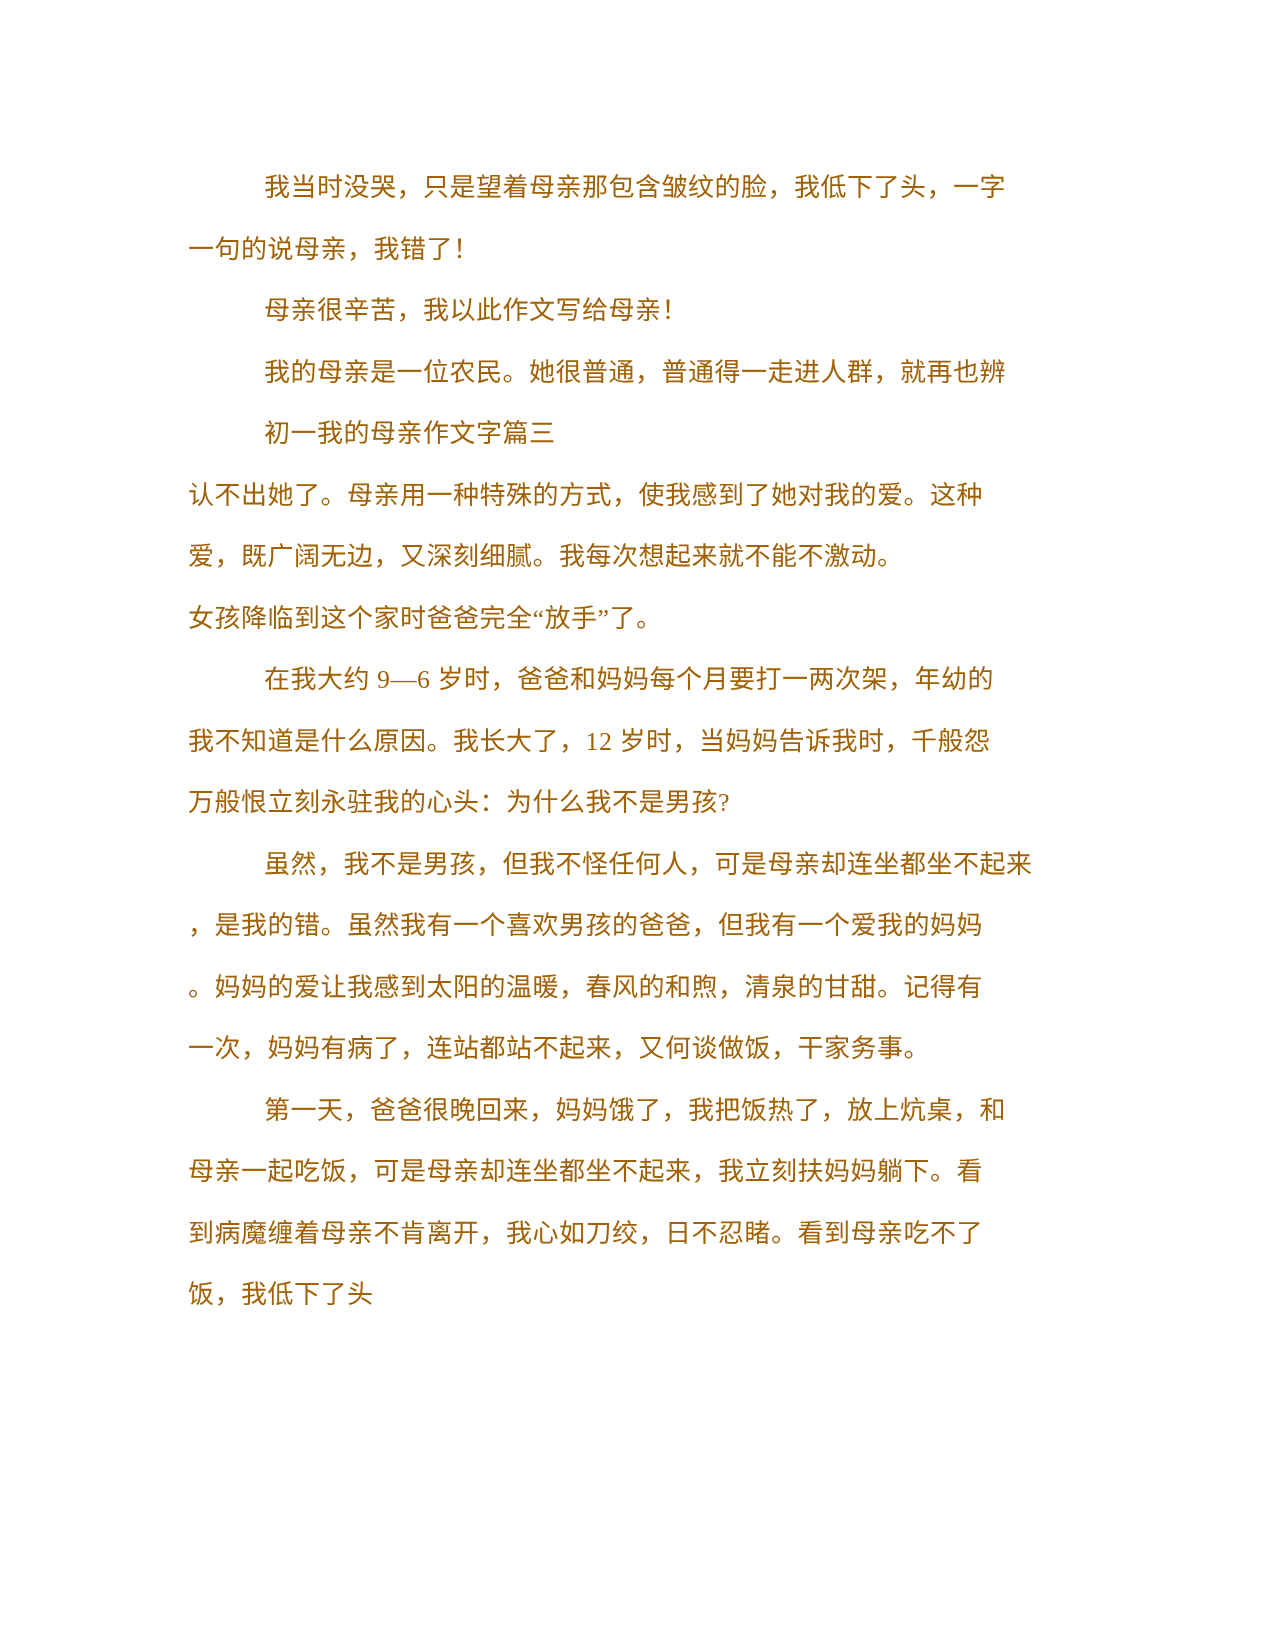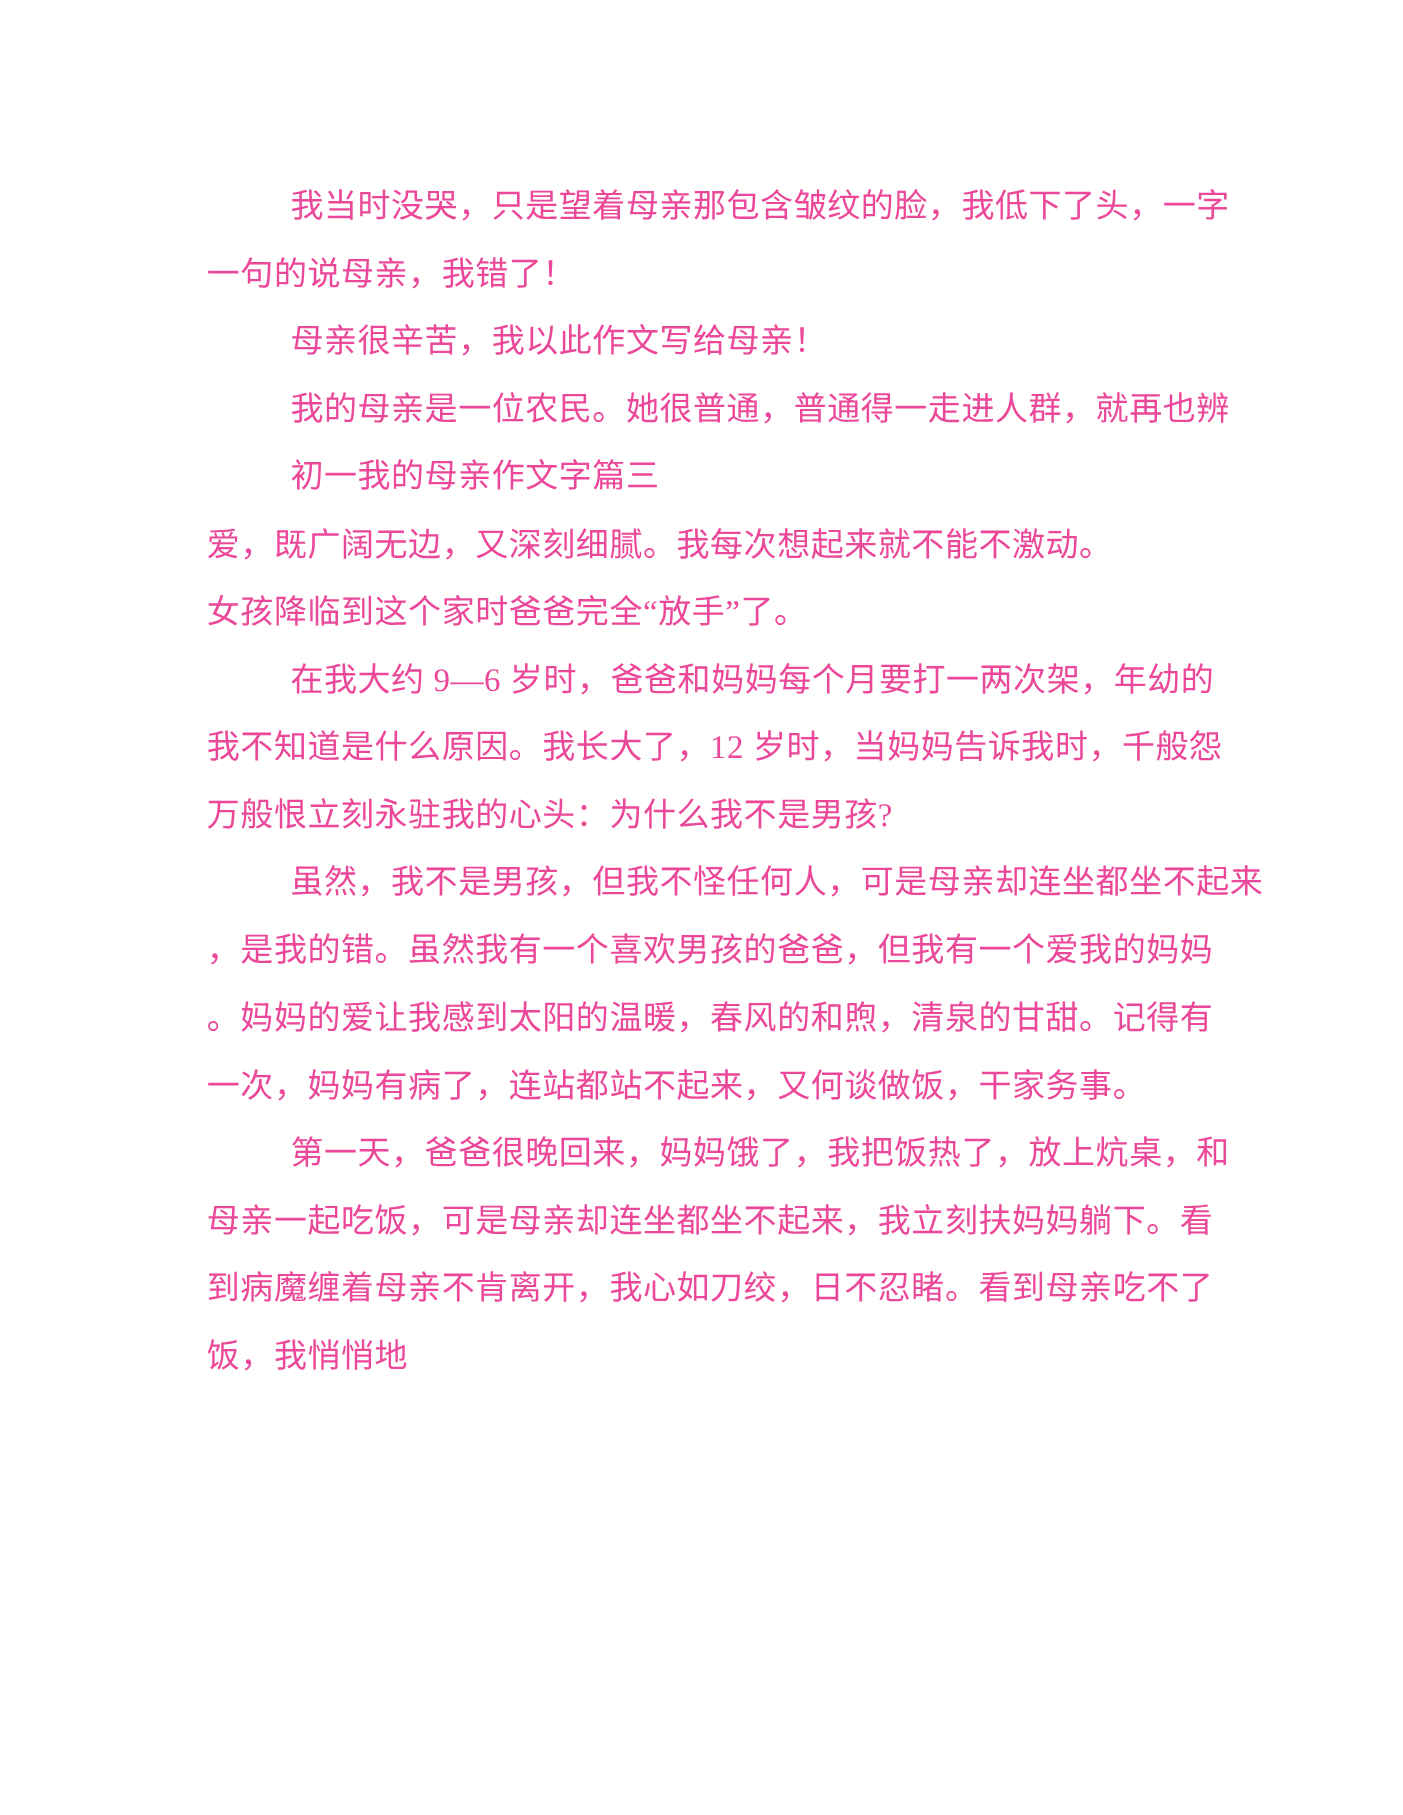--- a/index.html
+++ b/index.html
@@ -13,22 +13,22 @@
     height: 1650px;
     background: #ffffff;
     overflow: hidden;
     font-family: "Liberation Serif", "DejaVu Serif", serif;
   }
   .text-block {
     position: absolute;
     left: 188px;
     top: 157px;
     width: 950px;
-    color: #ec4899;
-    font-size: 30px;
+    color: #a16207;
+    font-size: 26px;
     font-weight: 400;
   }
   .line {
     height: 61.5px;
     line-height: 61.5px;
     white-space: nowrap;
     letter-spacing: 0.5px;
   }
   .line.indent {
     text-indent: 76px;
@@ -37,27 +37,28 @@
 </head>
 <body>
 
 <div class="page">
   <div class="text-block">
       <div class="line indent">我当时没哭，只是望着母亲那包含皱纹的脸，我低下了头，一字</div>
       <div class="line">一句的说母亲，我错了！</div>
       <div class="line indent">母亲很辛苦，我以此作文写给母亲！</div>
       <div class="line indent">我的母亲是一位农民。她很普通，普通得一走进人群，就再也辨</div>
       <div class="line indent">初一我的母亲作文字篇三</div>
+      <div class="line">认不出她了。母亲用一种特殊的方式，使我感到了她对我的爱。这种</div>
       <div class="line">爱，既广阔无边，又深刻细腻。我每次想起来就不能不激动。</div>
       <div class="line">女孩降临到这个家时爸爸完全“放手”了。</div>
       <div class="line indent">在我大约 9—6 岁时，爸爸和妈妈每个月要打一两次架，年幼的</div>
       <div class="line">我不知道是什么原因。我长大了，12 岁时，当妈妈告诉我时，千般怨</div>
       <div class="line">万般恨立刻永驻我的心头：为什么我不是男孩?</div>
       <div class="line indent">虽然，我不是男孩，但我不怪任何人，可是母亲却连坐都坐不起来</div>
       <div class="line">，是我的错。虽然我有一个喜欢男孩的爸爸，但我有一个爱我的妈妈</div>
       <div class="line">。妈妈的爱让我感到太阳的温暖，春风的和煦，清泉的甘甜。记得有</div>
       <div class="line">一次，妈妈有病了，连站都站不起来，又何谈做饭，干家务事。</div>
       <div class="line indent">第一天，爸爸很晚回来，妈妈饿了，我把饭热了，放上炕桌，和</div>
       <div class="line">母亲一起吃饭，可是母亲却连坐都坐不起来，我立刻扶妈妈躺下。看</div>
       <div class="line">到病魔缠着母亲不肯离开，我心如刀绞，日不忍睹。看到母亲吃不了</div>
-      <div class="line">饭，我悄悄地</div>
+      <div class="line">饭，我低下了头</div>
     </div>
 </div>
 
 </body></html>

